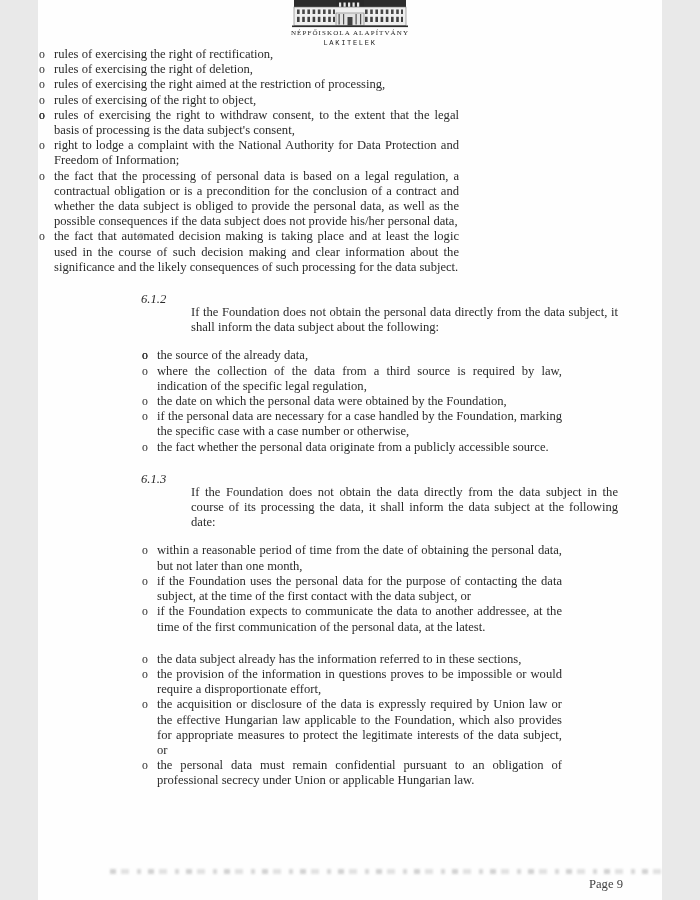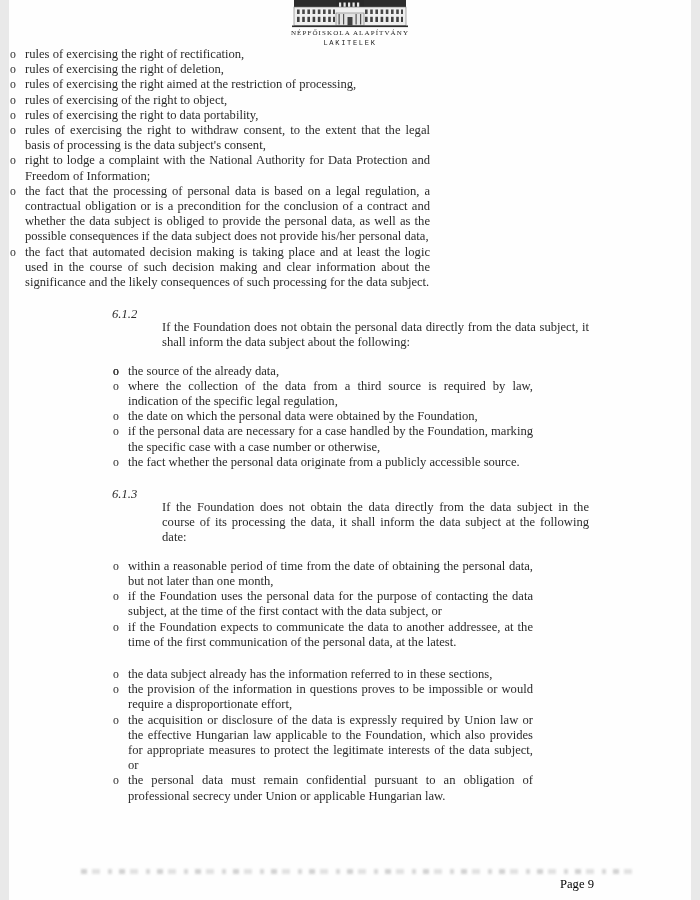--- a/index.html
+++ b/index.html
@@ -1,18 +1,18 @@
 <!DOCTYPE html>
 <html><head>
 <meta charset="utf-8">
 <style>
   html,body{margin:0;padding:0;background:#e9e9e9;}
   .page{
     position:relative;
-    width:682px;height:900px;
+    width:624px;height:900px;
     margin:0 auto;
     background:#fefefe;
     overflow:hidden;
     font-family:"Liberation Serif","DejaVu Serif",serif;
     font-size:12.6px;
     line-height:15.2px;
     color:#2b2b2b;
   }
   
   .logo-block{padding-top:0;text-align:center;}
@@ -27,21 +27,21 @@
     font-size:11.8px;color:#2b2b2b;
   }
   .intro-list{margin:11px 0 0 172px;width:421px;}
   
   .doc-section{margin:17px 0 0 103px;width:490px;}
   .sec-head{display:flex;}
   .sec-num{width:37px;flex:none;font-style:italic;}
   .sec-text{flex:1;text-align:justify;margin:13px;}
   .sec-list{margin:13px 0 0 69px;width:421px;}
   
-  .page-number{position:absolute;left:551px;top:877px;font-size:12.6px;color:#000000;}
+  .page-number{position:absolute;left:551px;top:877px;font-size:12.6px;color:#404040;}
   .bleed-line{
     position:absolute;left:72px;top:869px;width:556px;height:5px;
     background:repeating-linear-gradient(90deg,
       rgba(140,140,140,.38) 0 6px, transparent 6px 11px,
       rgba(155,155,155,.28) 11px 19px, transparent 19px 27px,
       rgba(140,140,140,.33) 27px 31px, transparent 31px 38px);
     filter:blur(1px);
   }
   .speck{
     position:absolute;left:101px;top:233px;width:4px;height:5px;
@@ -111,21 +111,21 @@
     </svg>
     <div class="logo-caption">NÉPFŐISKOLA ALAPÍTVÁNY</div>
     <div class="logo-caption l2">LAKITELEK</div>
   </div>
 
   <ul class="doc-list intro-list">
     <li><span class="b">o</span><span>rules of exercising the right of rectification,</span></li>
     <li><span class="b">o</span><span>rules of exercising the right of deletion,</span></li>
     <li><span class="b">o</span><span>rules of exercising the right aimed at the restriction of processing,</span></li>
     <li><span class="b">o</span><span>rules of exercising of the right to object,</span></li>
-    <li><span class="b">o</span><span>rules of exercising the right to data portability,</span></li>
+    <li><span class="b">o</span></li>
     <li><span class="b">o</span><span>rules of exercising the right to withdraw consent, to the extent that the legal basis of processing is the data subject's consent,</span></li>
     <li><span class="b">o</span><span>right to lodge a complaint with the National Authority for Data Protection and Freedom of Information;</span></li>
     <li><span class="b">o</span><span>the fact that the processing of personal data is based on a legal regulation, a contractual obligation or is a precondition for the conclusion of a contract and whether the data subject is obliged to provide the personal data, as well as the possible consequences if the data subject does not provide his/her personal data,</span></li>
     <li><span class="b">o</span><span>the fact that automated decision making is taking place and at least the logic used in the course of such decision making and clear information about the significance and the likely consequences of such processing for the data subject.</span></li>
   </ul>
 
   <section class="doc-section">
     <div class="sec-head">
       <span class="sec-num">6.1.2</span>
       <p class="sec-text">If the Foundation does not obtain the personal data directly from the data subject, it shall inform the data subject about the following:</p>

